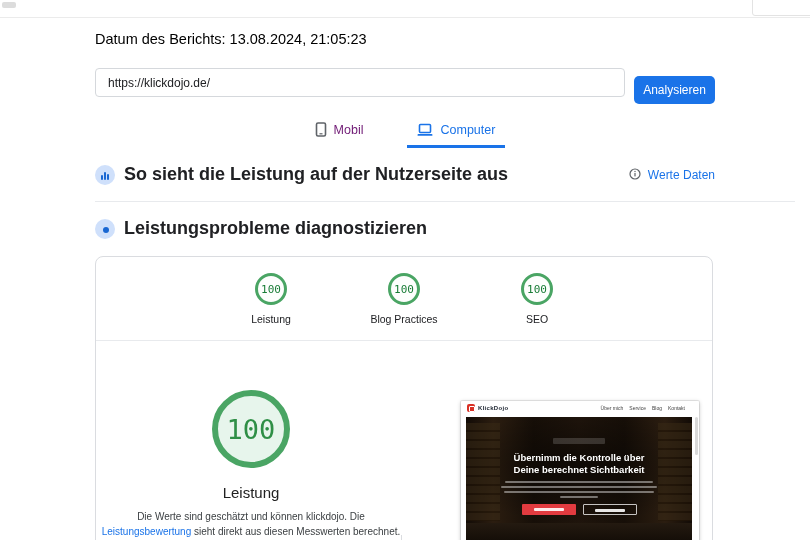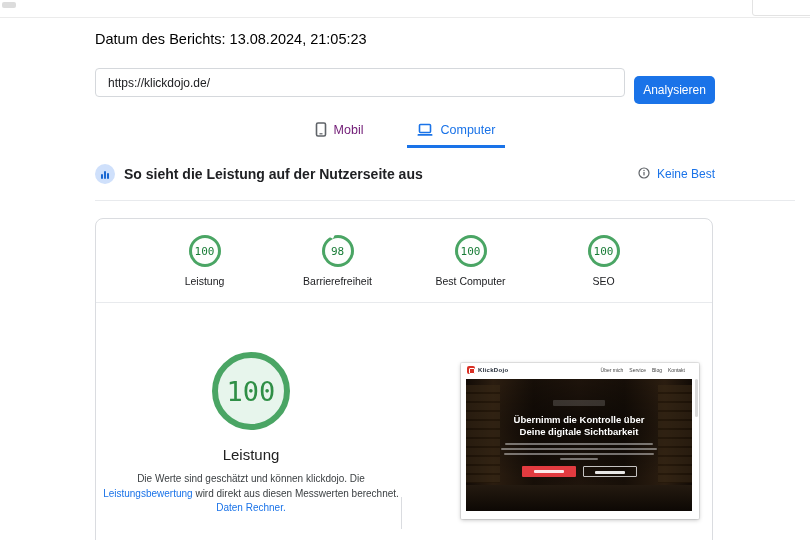--- a/index.html
+++ b/index.html
@@ -34,21 +34,21 @@
   
   .section-row { display:flex; align-items:center; margin-top:16px; }
   .section-icon { width:20px; height:20px; border-radius:50%; background:#cfe0fb; position:relative;
     flex:0 0 auto; margin-right:9px; overflow:hidden; }
   .bars-glyph span { position:absolute; bottom:5px; width:2px; background:#1967d2; border-radius:1px; }
   .bars-glyph span:nth-child(1){ left:6px; height:5px; }
   .bars-glyph span:nth-child(2){ left:9px; height:8px; }
   .bars-glyph span:nth-child(3){ left:12px; height:6px; }
   .dot-glyph::after { content:''; position:absolute; left:8px; top:8px; width:6px; height:6px;
     background:#1967d2; border-radius:50%; }
-  .section-title { font-size:14px; font-weight:bold; color:#202124; }
+  .section-title { font-size:18px; font-weight:bold; color:#202124; }
   .section-spacer { flex:1; }
   .no-data { display:flex; align-items:center; gap:7px; }
   .no-data-label { font-size:12px; color:#1a73e8; cursor:pointer; }
 
   .divider { height:1px; background:#e8eaed; margin-top:16px; width:700px; }
 
   
   .card { margin-top:17px; width:618px; border:1px solid #dadce0; border-radius:8px;
     height:340px; position:relative; background:#fff; }
 
@@ -159,65 +159,63 @@
     <div class="section-title">So sieht die Leistung auf der Nutzerseite aus</div>
     <div class="section-spacer"></div>
     <div class="no-data">
       <span>
         <svg width="12" height="12" viewBox="0 0 12 12">
             <circle cx="6" cy="6" r="5" fill="none" stroke="#5f6368" stroke-width="1.2"></circle>
             <rect x="5.4" y="5" width="1.2" height="3.4" fill="#5f6368"></rect>
             <rect x="5.4" y="2.9" width="1.2" height="1.2" fill="#5f6368"></rect>
           </svg>
       </span>
-      <span class="no-data-label">Keine Best</span>
+      <span class="no-data-label">Werte Daten</span>
     </div>
   </div>
 
   <div class="divider"></div>
 
+  <div class="section-row">
+    <div class="section-icon dot-glyph"></div>
+    <div class="section-title">Leistungsprobleme diagnostizieren</div>
+  </div>
 
   <div class="card">
 
     <div class="gauges">
       <div class="gauge">
         <div class="gauge-ring">
           <span class="gauge-score">100</span>
         </div>
         <div class="gauge-label">Leistung</div>
       </div>
       <div class="gauge">
-        <div class="gauge-ring gap">
-          <span class="gauge-score">98</span>
-        </div>
-        <div class="gauge-label">Barrierefreiheit</div>
-      </div>
-      <div class="gauge">
         <div class="gauge-ring">
           <span class="gauge-score">100</span>
         </div>
-        <div class="gauge-label">Best Computer</div>
+        <div class="gauge-label">Blog Practices</div>
       </div>
       <div class="gauge">
         <div class="gauge-ring">
           <span class="gauge-score">100</span>
         </div>
         <div class="gauge-label">SEO</div>
       </div>
     </div>
 
     <div class="card-divider"></div>
 
     <div class="perf-area">
       <div class="perf-left">
         <div class="big-ring">
           <span class="big-score">100</span>
         </div>
         <div class="perf-title">Leistung</div>
-        <div class="perf-desc"><span>Die Werte sind geschätzt und können klickdojo. Die </span><a>Leistungsbewertung</a><span> wird direkt aus diesen Messwerten berechnet. </span><a>Daten Rechner.</a></div>
+        <div class="perf-desc"><span>Die Werte sind geschätzt und können klickdojo. Die </span><a>Leistungsbewertung</a><span> sieht direkt aus diesen Messwerten berechnet. </span><a>Daten Rechner.</a></div>
 
       </div>
       <div class="col-divider"></div>
     </div>
 
     <div class="preview">
       <div class="pv-header">
         <div class="pv-logo">
           <span class="pv-logo-mark"></span>
           <span class="pv-logo-text">KlickDojo</span>
@@ -231,21 +229,21 @@
       </div>
       <div class="pv-scrollbar"></div>
       <div class="pv-hero">
         <div class="pv-screen left"></div>
         <div class="pv-screen right"></div>
         <div class="pv-floor"></div>
         <div class="pv-hero-content">
           <span class="pv-badge"></span>
           <div class="pv-heading">
             <div>Übernimm die Kontrolle über</div>
-            <div>Deine digitale Sichtbarkeit</div>
+            <div>Deine berechnet Sichtbarkeit</div>
           </div>
           <div class="pv-lines">
               <i></i>
               <i></i>
               <i></i>
               <i></i>
             </div>
           <div class="pv-buttons">
             <span class="pv-btn-red">
                 <i></i>

